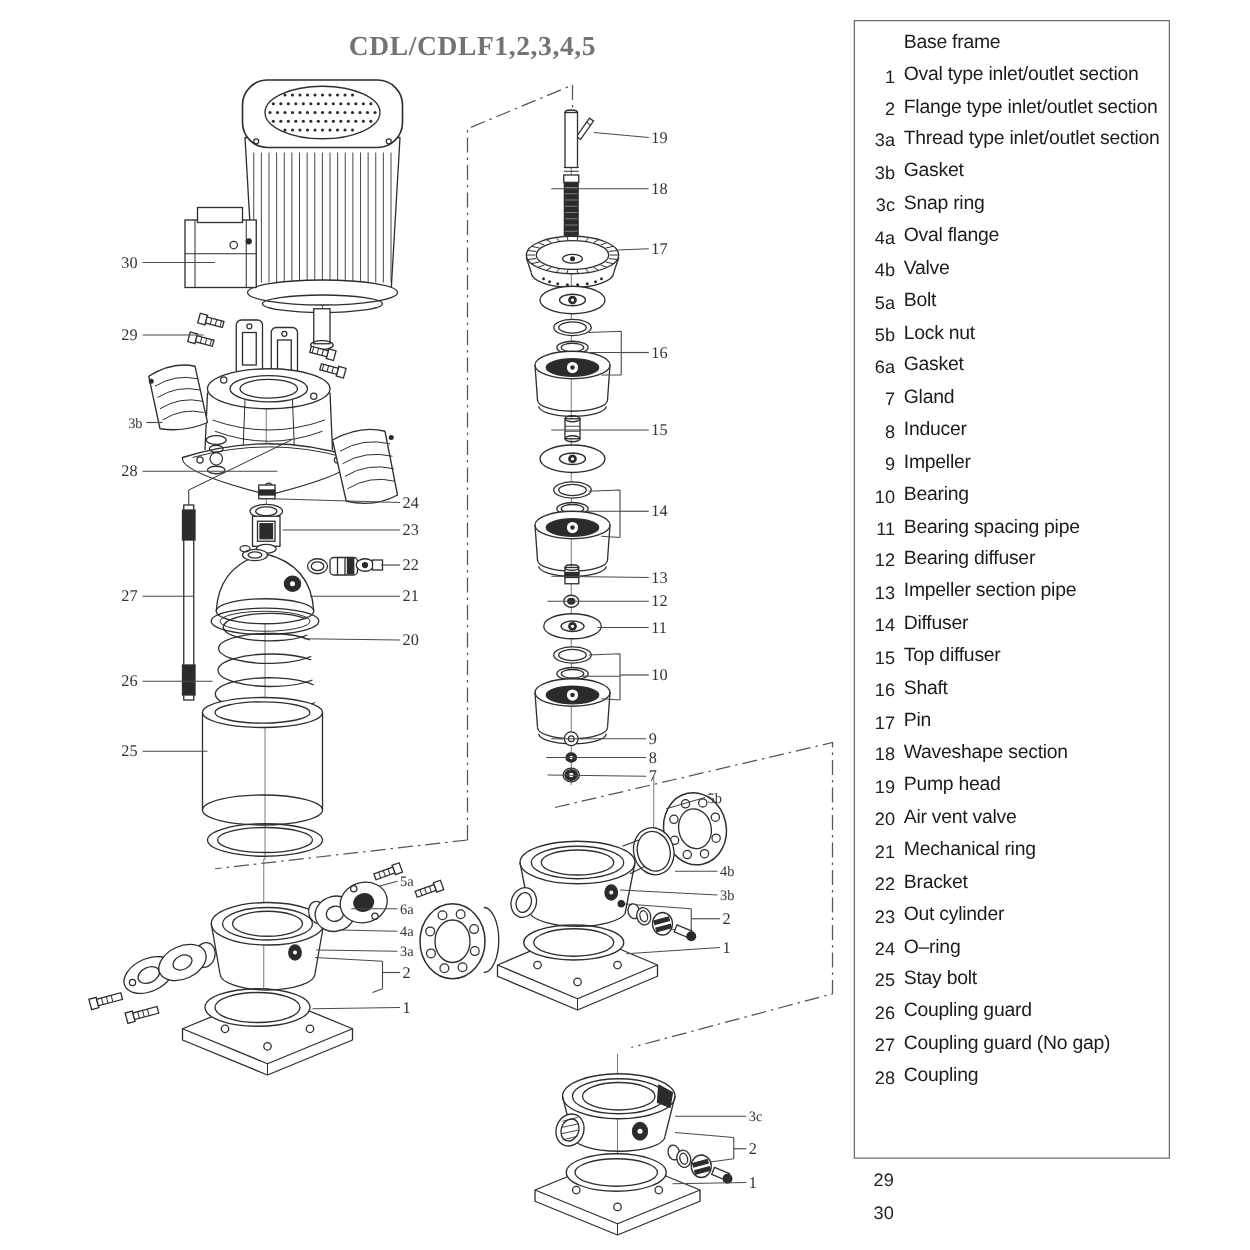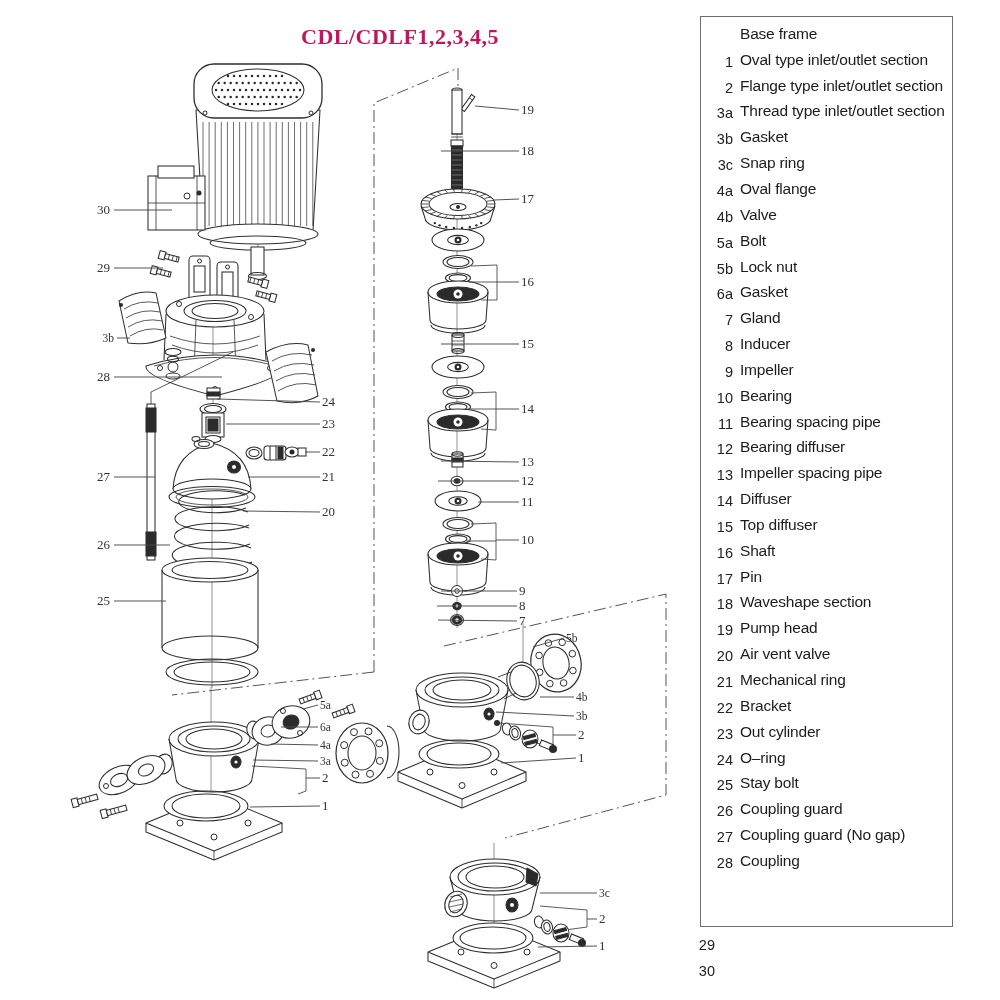--- a/index.html
+++ b/index.html
@@ -1,22 +1,22 @@
 <!DOCTYPE html>
 <html><head>
 <meta charset="utf-8">
 <style>
   html,body{margin:0;padding:0;background:#ffffff;}
   body{width:1000px;height:1000px;position:relative;font-family:"Liberation Sans",sans-serif;}
   .stage{position:absolute;inset:0;background:#fff;overflow:hidden;}
-  .title{position:absolute;left:272px;top:24px;width:256px;text-align:center;
+  .title{position:absolute;left:250px;top:24px;width:256px;text-align:center;
          font-family:"Liberation Serif",serif;font-weight:bold;font-size:22px;
-         letter-spacing:0.5px;color:#be185d;}
+         letter-spacing:0.5px;color:#737373;}
   svg.drawing{position:absolute;left:0;top:0;width:1000px;height:1000px;}
-  .parts-panel{position:absolute;left:700px;top:16px;width:253px;height:911px;
+  .parts-panel{position:absolute;left:683px;top:16px;width:253px;height:911px;
                border:1px solid #6e6e6e;background:#fff;box-sizing:border-box;
                padding-top:4px;}
   .prow{height:25.85px;display:flex;align-items:center;}
   .pnum{width:32px;text-align:right;margin-right:7px;font-size:14.5px;color:#222;
         position:relative;top:2px;flex:none;white-space:nowrap;}
   .plabel{font-size:15.5px;color:#1c1c1c;letter-spacing:-0.2px;white-space:nowrap;}
   .overflow-rows{position:absolute;left:683px;top:930px;width:253px;}
   .overflow-rows .prow{height:26px;}
 </style>
 </head>
@@ -694,21 +694,21 @@
         <div class="prow">
           <span class="pnum">11</span>
           <span class="plabel">Bearing spacing pipe</span>
         </div>
         <div class="prow">
           <span class="pnum">12</span>
           <span class="plabel">Bearing diffuser</span>
         </div>
         <div class="prow">
           <span class="pnum">13</span>
-          <span class="plabel">Impeller spacing pipe</span>
+          <span class="plabel">Impeller section pipe</span>
         </div>
         <div class="prow">
           <span class="pnum">14</span>
           <span class="plabel">Diffuser</span>
         </div>
         <div class="prow">
           <span class="pnum">15</span>
           <span class="plabel">Top diffuser</span>
         </div>
         <div class="prow">

